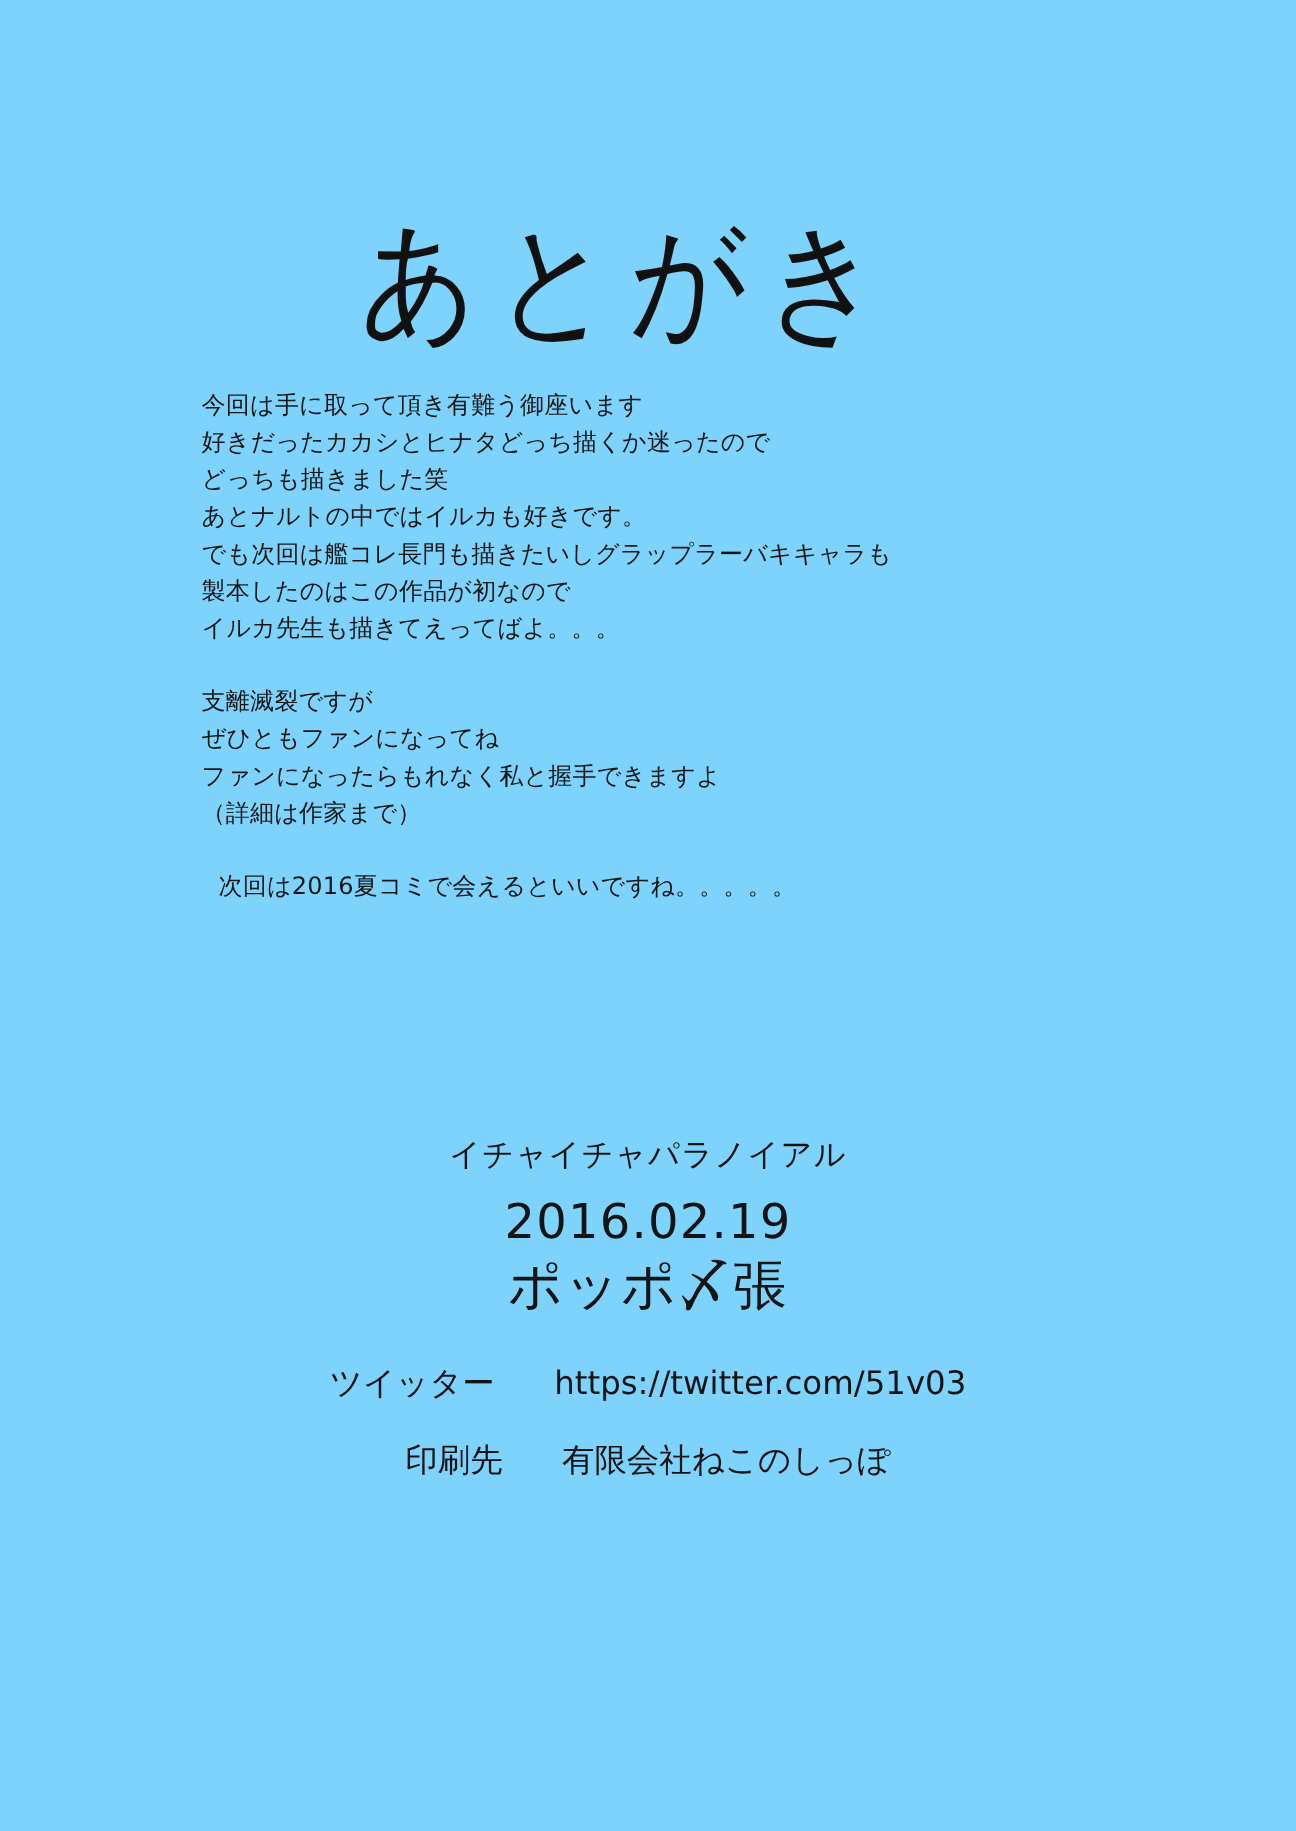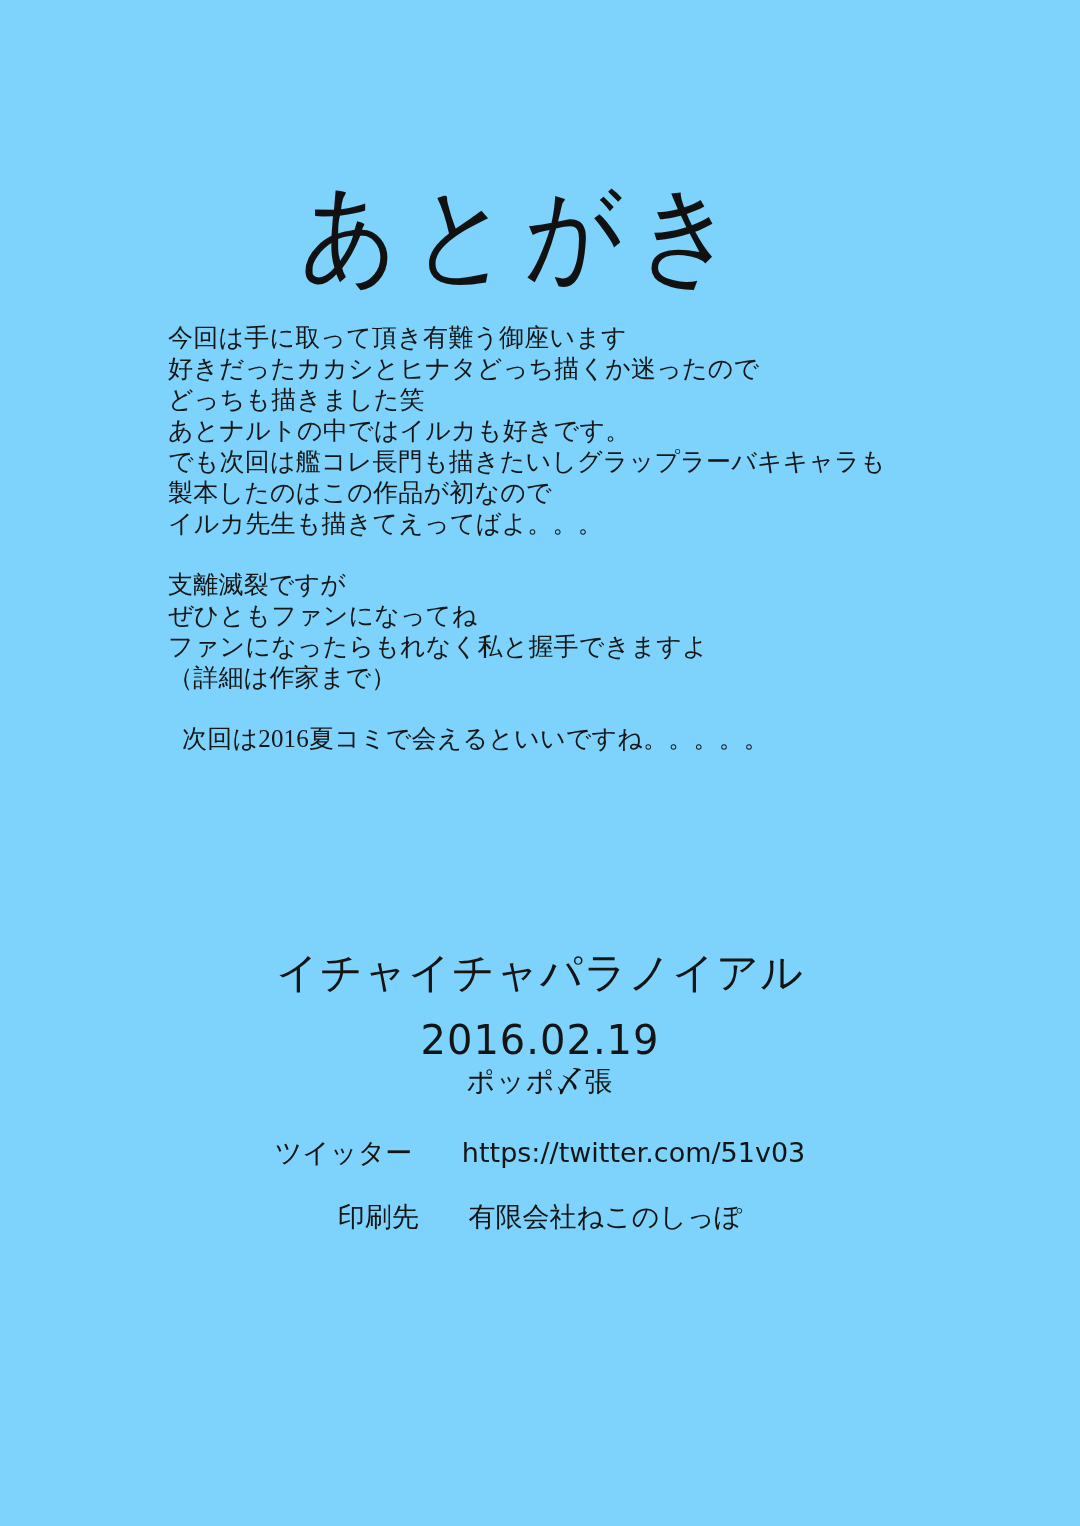--- a/index.html
+++ b/index.html
@@ -38,56 +38,55 @@
   }
 
   
   .body-block {
     position: absolute;
     left: 168px;
     top: 322px;
     width: 800px;
   }
   .body-line {
-    font-size: 25px;
+    font-size: 20px;
     line-height: 31px;
     color: #161616;
     white-space: nowrap;
     letter-spacing: 0.2px;
-    font-family: Liberation Serif, serif;
   }
   .para-gap {
     height: 30px;
   }
   .indent-line {
     padding-left: 14px;
   }
 
   
   .colophon {
     position: absolute;
     left: 0;
     right: 0;
     top: 945px;
     text-align: center;
   }
   .colophon .work-title {
-    font-size: 42px;
+    font-size: 26px;
     letter-spacing: 1px;
     margin-bottom: 16px;
     color: #141414;
     font-family: Liberation Mono, monospace;
   }
   .colophon .date {
     font-size: 40px;
     letter-spacing: 1px;
     color: #141414;
   }
   .colophon .circle {
-    font-size: 28px;
+    font-size: 45px;
     letter-spacing: 1px;
     margin-bottom: 16px;
     color: #141414;
   }
   .colophon .row {
     font-size: 27px;
     margin-bottom: 8px;
     color: #141414;
   }
   .colophon .row .label {

